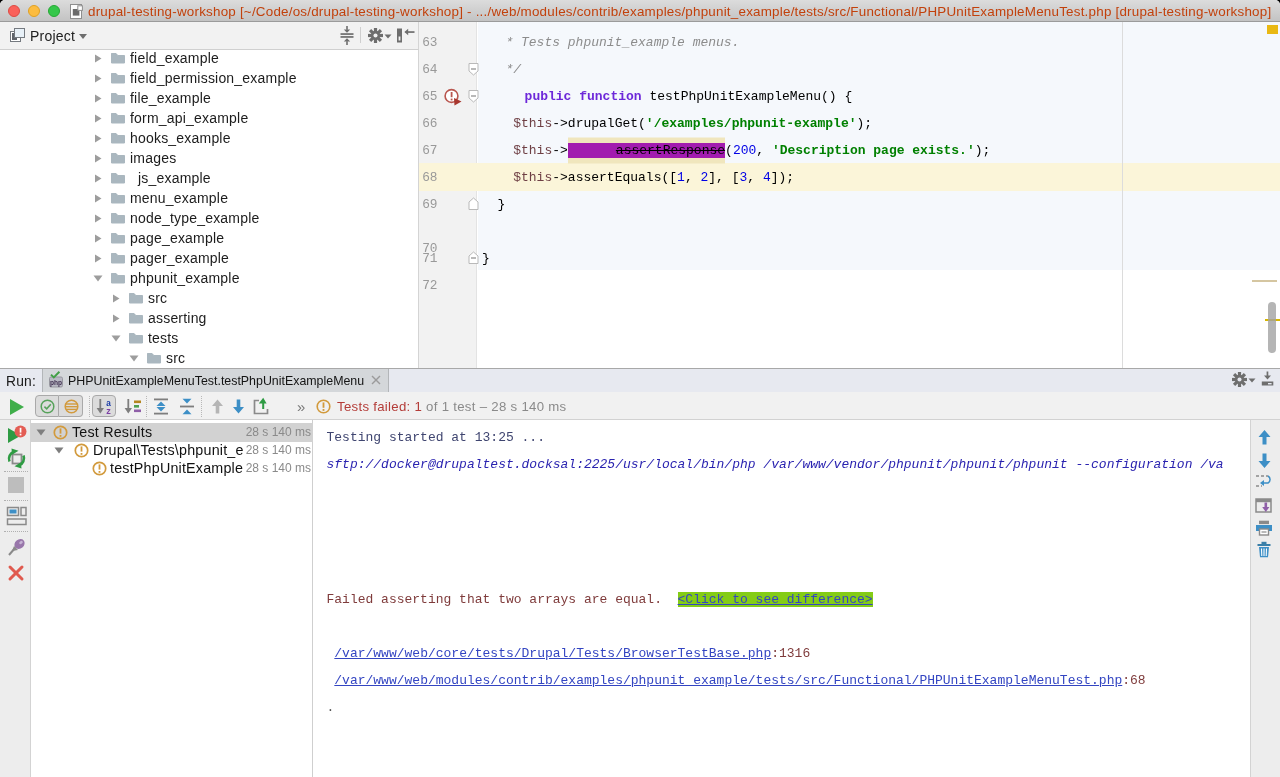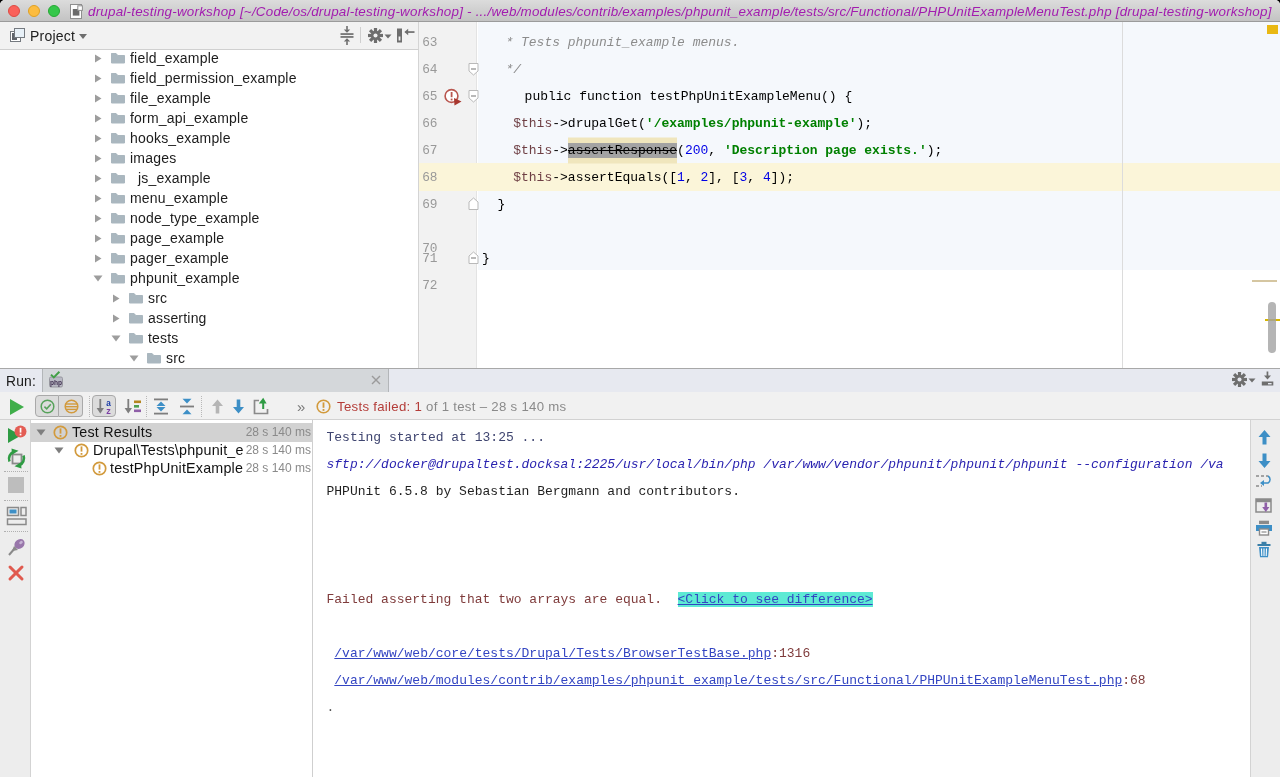--- a/index.html
+++ b/index.html
@@ -2,21 +2,21 @@
 <html><head>
 <meta charset="utf-8">
 <style>
   html,body{margin:0;padding:0;width:1280px;height:777px;overflow:hidden;background:#000;}
   *{box-sizing:border-box;}
   .win{position:absolute;left:0;top:0;width:1280px;height:777px;border-radius:5px 5px 0 0;overflow:hidden;background:#fff;font-family:"Liberation Sans",sans-serif;}
   .abs{position:absolute;}
   
   .titlebar{left:0;top:0;width:1280px;height:22px;background:linear-gradient(#dcdcdc,#c3c3c3);border-bottom:1px solid #9b9b9b;}
   .tl{width:12px;height:12px;border-radius:50%;top:5px;}
-  .title-text{top:3.5px;left:88px;font-size:13.4px;letter-spacing:0.22px;color:#a21caf;white-space:nowrap;font-style:italic;}
+  .title-text{top:3.5px;left:88px;font-size:13.4px;letter-spacing:0.22px;color:#c2410c;white-space:nowrap;}
   
   .pheader{left:0;top:22px;width:419px;height:28px;background:#f2f2f2;border-bottom:1px solid #d0d0d0;border-right:1px solid #d4d4d4;}
   
   .ptree{left:0;top:50px;width:419px;height:318px;background:#fff;border-right:1px solid #d4d4d4;overflow:hidden;}
   .trow{position:absolute;height:20px;line-height:20px;font-size:14px;letter-spacing:0.2px;color:#1c1c1c;white-space:nowrap;}
   
   .editor{left:419px;top:22px;width:861px;height:346px;background:#fff;overflow:hidden;}
   .edit-tint{position:absolute;left:59px;top:0;width:802px;height:248px;background:#f5f8fc;}
   .gutter{position:absolute;left:0;top:0;width:58px;height:346px;background:#f2f2f2;border-right:1px solid #e3e3e3;}
   .curline{position:absolute;left:0;top:141px;width:861px;height:28px;background:#fbf5d9;}
@@ -26,25 +26,25 @@
   
   .runtabs{left:0;top:368px;width:1280px;height:24px;background:#e7e9f0;border-top:1px solid #a8a8a8;}
   .runtab{position:absolute;left:42px;top:0;width:347px;height:24px;background:#d4d7da;border-left:1px solid #b3b6b9;border-right:1px solid #b3b6b9;}
   .runtoolbar{left:0;top:392px;width:1280px;height:28px;background:#f1f1f1;border-bottom:1px solid #d2d2d2;}
   .lstrip{left:0;top:420px;width:31px;height:357px;background:#ededed;border-right:1px solid #d3d3d3;}
   .rstrip{left:1250px;top:420px;width:30px;height:357px;background:#ededed;border-left:1px solid #d3d3d3;}
   .ttree{left:31px;top:420px;width:282px;height:357px;background:#fff;border-right:1px solid #cfcfcf;}
   .console{left:314px;top:420px;width:936px;height:357px;background:#fff;overflow:hidden;}
   .crow{position:absolute;left:12.5px;font-family:"Liberation Mono",monospace;font-size:13px;height:27px;line-height:27px;white-space:pre;}
   .cm{color:#8c8c8c;font-style:italic;}
-  .kw{color:#000000;font-weight:normal;padding-left:27px;}
+  .kw{color:#6d28d9;font-weight:bold;padding-left:27px;}
   .st{color:#008000;font-weight:bold;}
   .nu{color:#0000e6;}
   .th{color:#6e3f44;}
-  .dep{text-decoration:line-through;background:#a3a3a3;box-shadow:0 5.5px 0 #f0e6bd, 0 -5.5px 0 #f0e6bd;}
+  .dep{text-decoration:line-through;background:#a21caf;box-shadow:0 5.5px 0 #f0e6bd, 0 -5.5px 0 #f0e6bd;padding-left:48px;}
   .clink{color:#3345c2;text-decoration:underline;}
   .dotsep{position:absolute;border-left:1px dotted #b8b8b8;}
 </style>
 </head>
 <body>
 <div class="win">
 
   <div class="abs titlebar"></div>
   <div class="abs tl" style="left:8px;background:#fa615a;border:0.5px solid #dd4a43;"></div>
   <div class="abs tl" style="left:28px;background:#fcbc40;border:0.5px solid #dfa023;"></div>
@@ -282,20 +282,21 @@
   <div class="abs runtabs">
     <div class="runtab"></div>
   </div>
   <div class="abs" style="left:6px;top:373.5px;font-size:13.8px;letter-spacing:0.2px;color:#1a1a1a;">Run:</div>
 
   <svg class="abs" style="left:48px;top:371px;" width="16" height="17" viewBox="0 0 16 17">
     <rect x="1.5" y="6" width="13" height="10" rx="1.5" fill="#b9b9c4" stroke="#97979f"></rect>
     <text x="8" y="14.2" font-family="Liberation Sans" font-size="6.6" font-weight="bold" fill="#403050" text-anchor="middle">php</text>
     <polyline points="3,3.6 5.8,6.4 11.4,0.8" fill="none" stroke="#43a047" stroke-width="2"></polyline>
   </svg>
+  <div class="abs" style="left:68px;top:374px;font-size:12.4px;color:#141414;width:300px;overflow:hidden;white-space:nowrap;">PHPUnitExampleMenuTest.testPhpUnitExampleMenu</div>
   <svg class="abs" style="left:371px;top:375px;" width="10" height="10">
       <g stroke="#9b9b9b" stroke-width="1.4">
         <line x1="1" y1="1" x2="9" y2="9"></line>
         <line x1="9" y1="1" x2="1" y2="9"></line>
       </g>
     </svg>
 
   <svg class="abs" style="left:1232px;top:372px" width="15" height="15" viewBox="0 0 15 15">
       <rect x="5.90" y="-0.2" width="3.2" height="4.65" transform="rotate(0 7.5 7.5)" fill="#6e6e6e"></rect>
       <rect x="5.90" y="-0.2" width="3.2" height="4.65" transform="rotate(45 7.5 7.5)" fill="#6e6e6e"></rect>
@@ -346,22 +347,21 @@
   <svg class="abs" style="left:92px;top:460.5px" width="15" height="15" viewBox="0 0 15 15">
 <circle cx="7.5" cy="7.5" r="6.2" fill="none" stroke="#d29a3c" stroke-width="1.7"></circle>
 <rect x="6.6" y="3.4" width="1.8" height="5.2" fill="#d29a3c"></rect>
 <rect x="6.6" y="10" width="1.8" height="1.8" fill="#d29a3c"></rect>
     </svg>
   <div class="abs" style="left:110px;top:458.5px;height:19px;line-height:19px;font-size:14.3px;letter-spacing:0.2px;color:#111111;width:134px;overflow:hidden;white-space:nowrap;">testPhpUnitExampleMen</div>
   <div class="abs" style="left:240px;top:458.5px;height:19px;line-height:19px;font-size:12px;color:#8a8a8a;width:71px;text-align:right;white-space:nowrap;">28 s 140 ms</div>
   <div class="abs console" id="console">
     <div class="crow" style="top:4px;color:#3f4570;">Testing started at 13:25 ...</div>
     <div class="crow" style="top:31px;color:#2a23b0;font-style:italic;">sftp://docker@drupaltest.docksal:2225/usr/local/bin/php /var/www/vendor/phpunit/phpunit/phpunit --configuration /va</div>
-    <div class="crow" style="top:58px;color:#1f1f1f;">PHPUnit 6.5.8 by Sebastian Bergmann and contributors.</div>
-    <div class="crow" style="top:166px;color:#7f3b3b;">Failed asserting that two arrays are equal.  <span class="clink" style="background:#5eead4;">&lt;Click to see difference&gt;</span></div>
+    <div class="crow" style="top:166px;color:#7f3b3b;">Failed asserting that two arrays are equal.  <span class="clink" style="background:#84cc16;">&lt;Click to see difference&gt;</span></div>
     <div class="crow" style="top:220px;color:#7f3b3b;"> <span class="clink">/var/www/web/core/tests/Drupal/Tests/BrowserTestBase.php</span>:1316</div>
     <div class="crow" style="top:247px;color:#7f3b3b;"> <span class="clink">/var/www/web/modules/contrib/examples/phpunit_example/tests/src/Functional/PHPUnitExampleMenuTest.php</span>:68</div>
     <div class="crow" style="top:274px;color:#555555;">.</div>
   </div>
   <svg class="abs" style="left:9px;top:398px" width="16" height="18">
       <polygon points="1,1 15,9 1,17" fill="#3fae4a"></polygon>
     </svg>
   <div class="abs" style="left:35px;top:395px;width:24px;height:22px;background:#dcdcdc;border:1px solid #a9a9a9;border-radius:4px 0 0 4px;"></div>
   <div class="abs" style="left:59px;top:395px;width:24px;height:22px;background:#dcdcdc;border:1px solid #a9a9a9;border-left:none;border-radius:0 4px 4px 0;"></div>
   <svg class="abs" style="left:40px;top:399px" width="15" height="15" viewBox="0 0 15 15">

